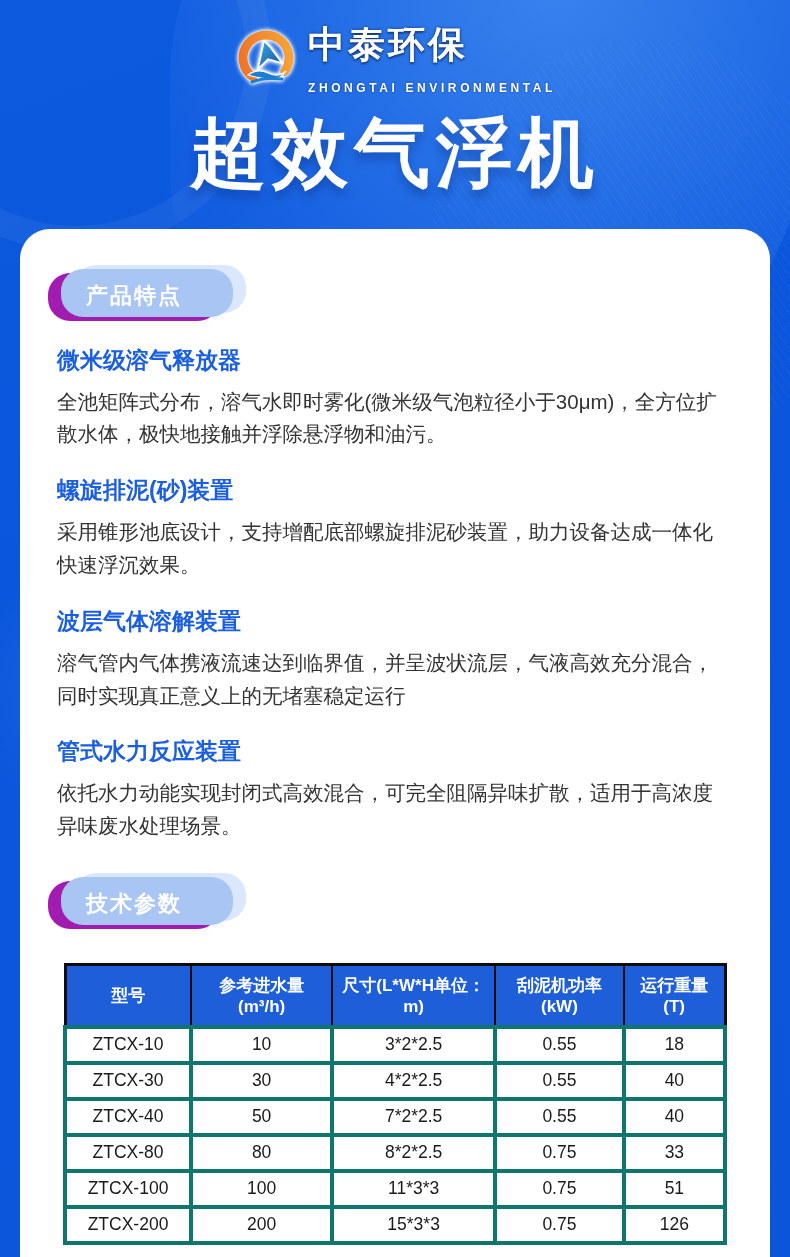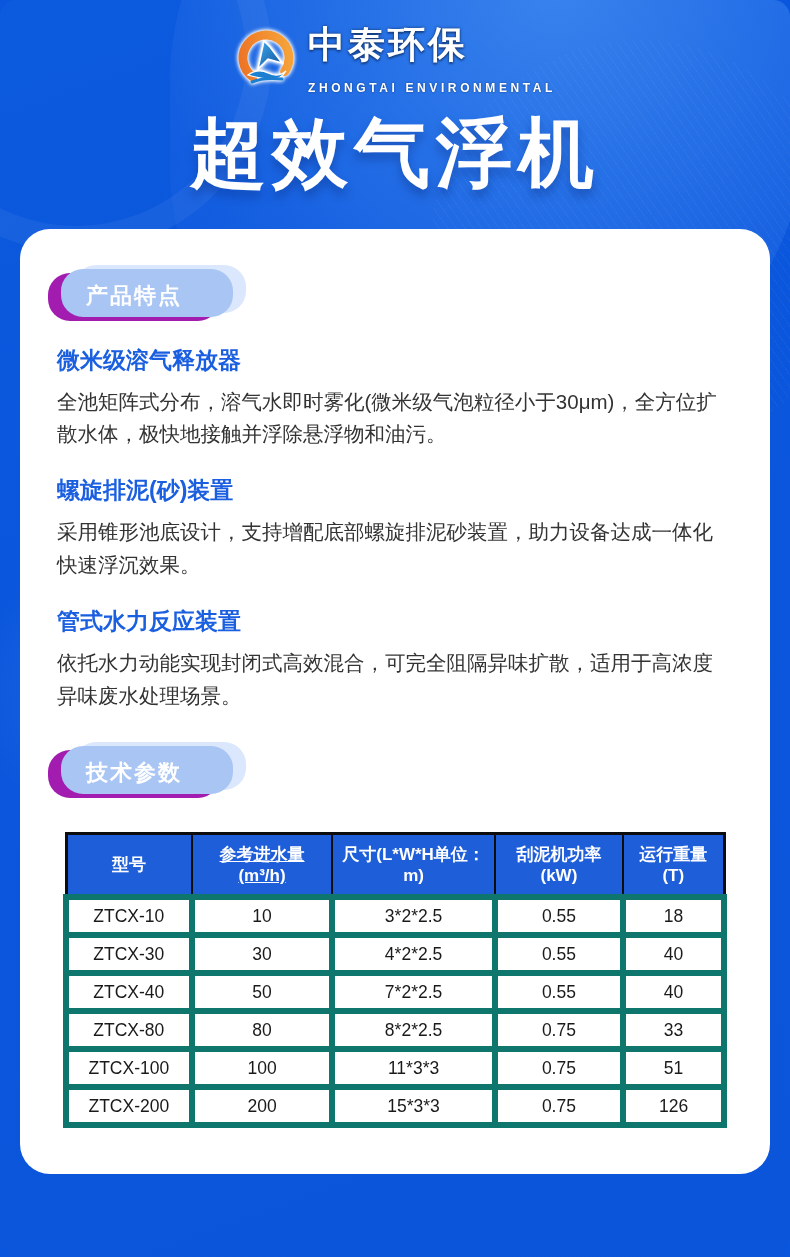--- a/index.html
+++ b/index.html
@@ -2,21 +2,21 @@
 <html><head>
 <meta charset="utf-8">
 <style>
   html,body{margin:0;padding:0;}
   body{
     width:790px;height:1257px;overflow:hidden;
     font-family:"Liberation Sans","DejaVu Sans",sans-serif;
     background:#0a56dc;
   }
   .page{position:relative;width:790px;height:1257px;overflow:hidden;
-    background:linear-gradient(160deg,#0c5ade 0%,#0a56dc 40%,#0b55da 100%);border-radius:17px;}
+    background:linear-gradient(160deg,#0c5ade 0%,#0a56dc 40%,#0b55da 100%);}
   
   .bg-blob{
     position:absolute;left:170px;top:-210px;width:640px;height:650px;
     border-radius:48% 52% 55% 45%;
     background:radial-gradient(circle at 60% 30%,rgba(64,138,240,.85),rgba(30,100,228,.35) 70%,rgba(20,90,225,0) 100%);
     pointer-events:none;
   }
   .bg-lines{
     position:absolute;right:-60px;top:40px;width:420px;height:420px;border-radius:50%;
     background:repeating-linear-gradient(55deg,rgba(255,255,255,.06) 0 1px,rgba(255,255,255,0) 1px 7px);
@@ -75,24 +75,24 @@
   table.specs{
     border-collapse:collapse;margin:34px auto 0;width:664px;table-layout:fixed;
     border:3px solid #0d0d0d;
   }
   table.specs th{
     background:#1e5ed9;color:#fff;font-size:17px;font-weight:700;
     border:2px solid #0d0d0d;padding:8px 3px;height:20px;
   }
   table.specs td{
     background:#fff;color:#1a1a1a;font-size:17.5px;text-align:center;
-    border:6px solid #0f766e;padding:4px 3px;height:24px;
+    border:4px solid #0f766e;padding:4px 3px;height:24px;
   }
   table.specs th:nth-child(1){width:19%;}
-  table.specs th:nth-child(2){width:21.5%;text-decoration:underline;}
+  table.specs th:nth-child(2){width:21.5%;}
   table.specs th:nth-child(3){width:25%;}
   table.specs th:nth-child(4){width:19.5%;}
   table.specs th:nth-child(5){width:15%;}
 </style>
 </head>
 <body>
 
 <div class="page">
   <div class="bg-blob"></div>
   <div class="bg-lines"></div>
@@ -133,20 +133,24 @@
 
       <div class="feature">
         <h3 class="feature-heading">微米级溶气释放器</h3>
         <p class="feature-body">全池矩阵式分布，溶气水即时雾化(微米级气泡粒径小于30μm)，全方位扩散水体，极快地接触并浮除悬浮物和油污。</p>
       </div>
       <div class="feature">
         <h3 class="feature-heading">螺旋排泥(砂)装置</h3>
         <p class="feature-body">采用锥形池底设计，支持增配底部螺旋排泥砂装置，助力设备达成一体化快速浮沉效果。</p>
       </div>
       <div class="feature">
+        <h3 class="feature-heading">波层气体溶解装置</h3>
+        <p class="feature-body">溶气管内气体携液流速达到临界值，并呈波状流层，气液高效充分混合，同时实现真正意义上的无堵塞稳定运行</p>
+      </div>
+      <div class="feature">
         <h3 class="feature-heading">管式水力反应装置</h3>
         <p class="feature-body">依托水力动能实现封闭式高效混合，可完全阻隔异味扩散，适用于高浓度异味废水处理场景。</p>
       </div>
     </div>
 
     <div class="specs-badge-wrap">
       <div class="badge">技术参数</div>
     </div>
 
     <table class="specs">

